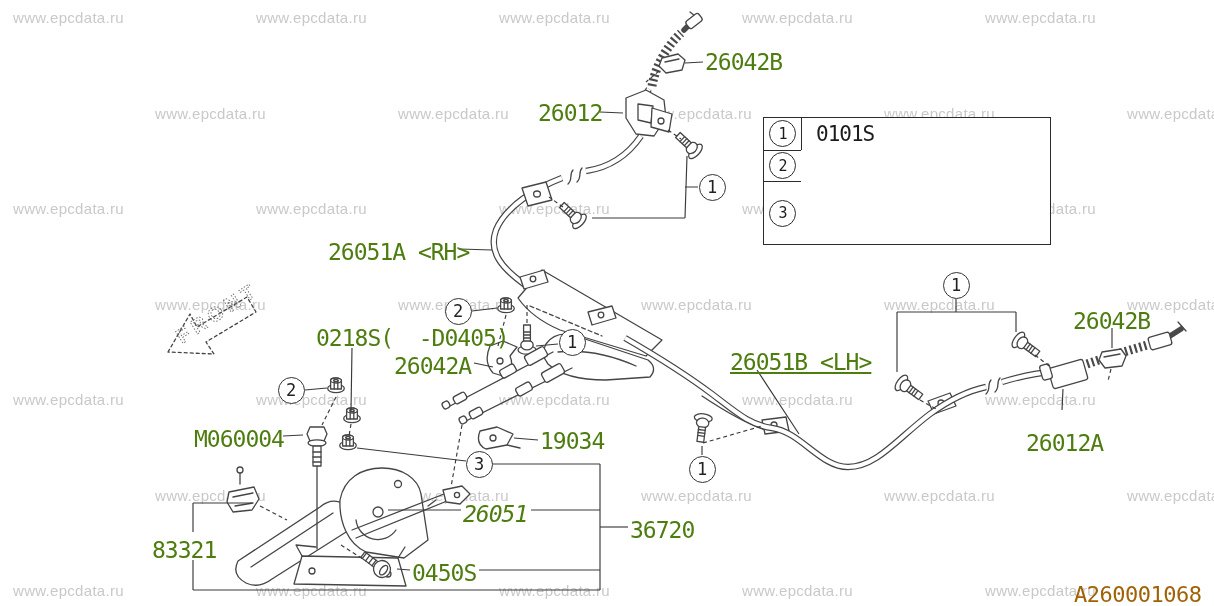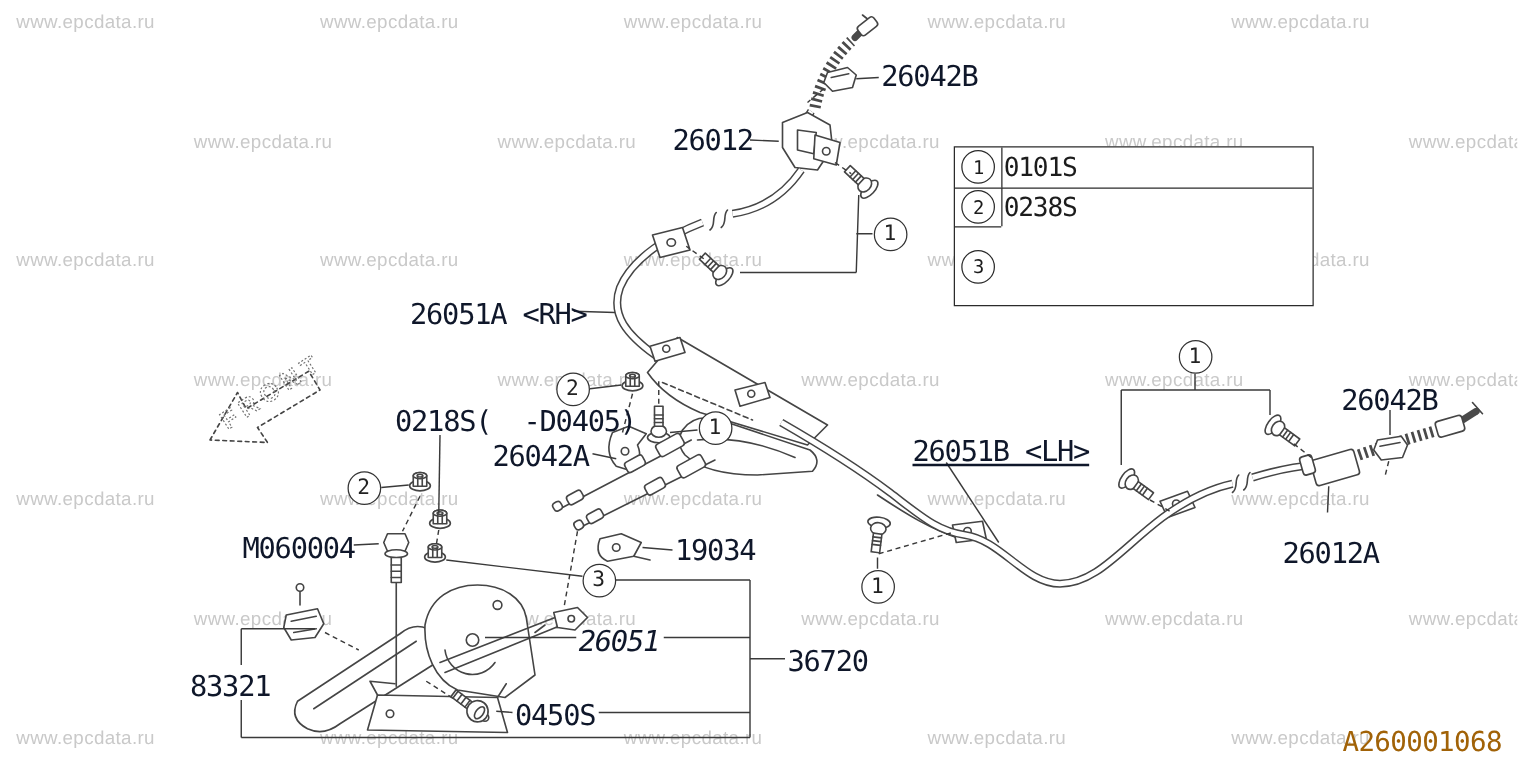--- a/index.html
+++ b/index.html
@@ -1,21 +1,21 @@
 <!DOCTYPE html>
 <html><head>
 <meta charset="utf-8">
 <style>
   html,body{margin:0;padding:0;background:#ffffff;}
   .stage{position:relative;width:1214px;height:606px;background:#fff;overflow:hidden;
          font-family:"DejaVu Sans Mono",monospace;}
   .wm{position:absolute;font:15px "Liberation Sans",sans-serif;color:#c9c9c9;
       letter-spacing:.3px;white-space:nowrap;}
   .plabel{position:absolute;font:23px/1.05 "DejaVu Sans Mono",monospace;letter-spacing:-1px;
-          color:#0f172a;white-space:pre;text-align:right;}
+          color:#4d7c0f;white-space:pre;text-align:right;}
   .callout{position:absolute;width:27px;height:27px;border:1.6px solid #333;border-radius:50%;
            background:#fff;display:flex;align-items:center;justify-content:center;
            font:17px "DejaVu Sans Mono",monospace;color:#222;box-sizing:border-box;}
   svg{position:absolute;left:0;top:0;}
   .ln{stroke:#454545;stroke-width:1.3;fill:none;stroke-linejoin:round;stroke-linecap:round;}
   .wh{fill:#fff;}
   .dash{stroke-dasharray:4 3;}
   .dash2{stroke-dasharray:3 3;}
   .ld{stroke:#3a3a3a;stroke-width:1.15;fill:none;}
   .c-out{stroke:#454545;stroke-width:6.5;fill:none;}
@@ -23,21 +23,21 @@
   .corrug{stroke:#4a4a4a;stroke-width:9;fill:none;stroke-dasharray:2.2 2.8;}
   .pin{stroke:#4a4a4a;stroke-width:5.5;fill:none;stroke-linecap:round;}
   .front-txt{font:600 20px "Liberation Sans",sans-serif;letter-spacing:5px;fill:none;
              stroke:#6f6f6f;stroke-width:.9;stroke-dasharray:1.6 1.6;}
   
   .parts-table{position:absolute;left:763px;top:117px;width:288px;box-sizing:border-box;
       display:grid;grid-template-columns:37px 1fr;grid-template-rows:repeat(4,31.5px);
       border:1.5px solid #2b2b2b;background:#fff;}
   .pt-cell{box-sizing:border-box;display:flex;align-items:center;border-left:1.4px solid #2b2b2b;
       border-top:1.4px solid #2b2b2b;font:21px "DejaVu Sans Mono",monospace;letter-spacing:-1px;
-      color:#1c1c1c;white-space:pre;padding-left:1px;overflow:hidden;}
+      color:#1c1c1c;white-space:pre;padding-left:14px;overflow:hidden;}
   .pt-first-col{border-left:none;justify-content:center;padding-left:0;}
   .pt-row1{border-top:none;}
   .pt-span{grid-row:3/5;}
   .pt-circle{display:flex;align-items:center;justify-content:center;width:25px;height:25px;
       border:1.4px solid #2b2b2b;border-radius:50%;font:15px "DejaVu Sans Mono",monospace;}
   .doc-number{position:absolute;left:1074px;top:582px;font:22px "DejaVu Sans Mono",monospace;
       letter-spacing:-.5px;color:#a16207;}
 </style>
 </head>
 <body>
@@ -365,20 +365,19 @@
     </div>
 
   <div class="parts-table">
     <div class="pt-cell pt-first-col pt-row1">
       <span class="pt-circle">1</span>
     </div>
     <div class="pt-cell pt-row1">0101S</div>
     <div class="pt-cell pt-first-col">
       <span class="pt-circle">2</span>
     </div>
-    <div class="pt-cell">0238S</div>
     <div class="pt-cell pt-first-col pt-span">
       <span class="pt-circle">3</span>
     </div>
   </div>
 
   <div class="doc-number">A260001068</div>
 </div>
 
 </body></html>

